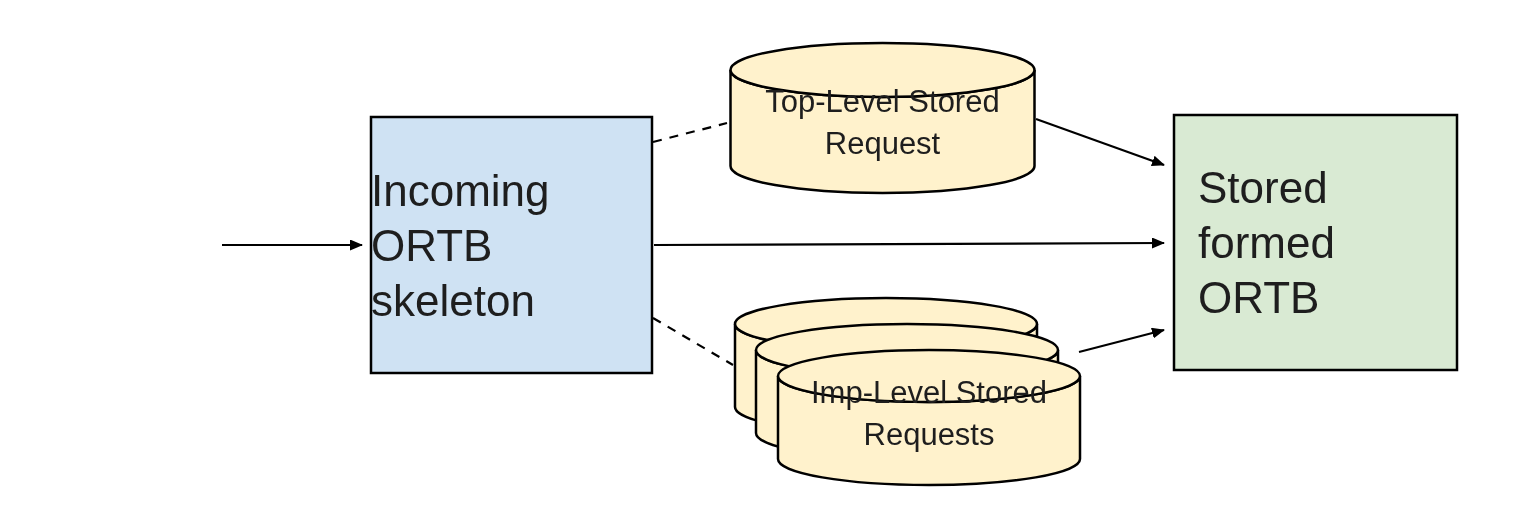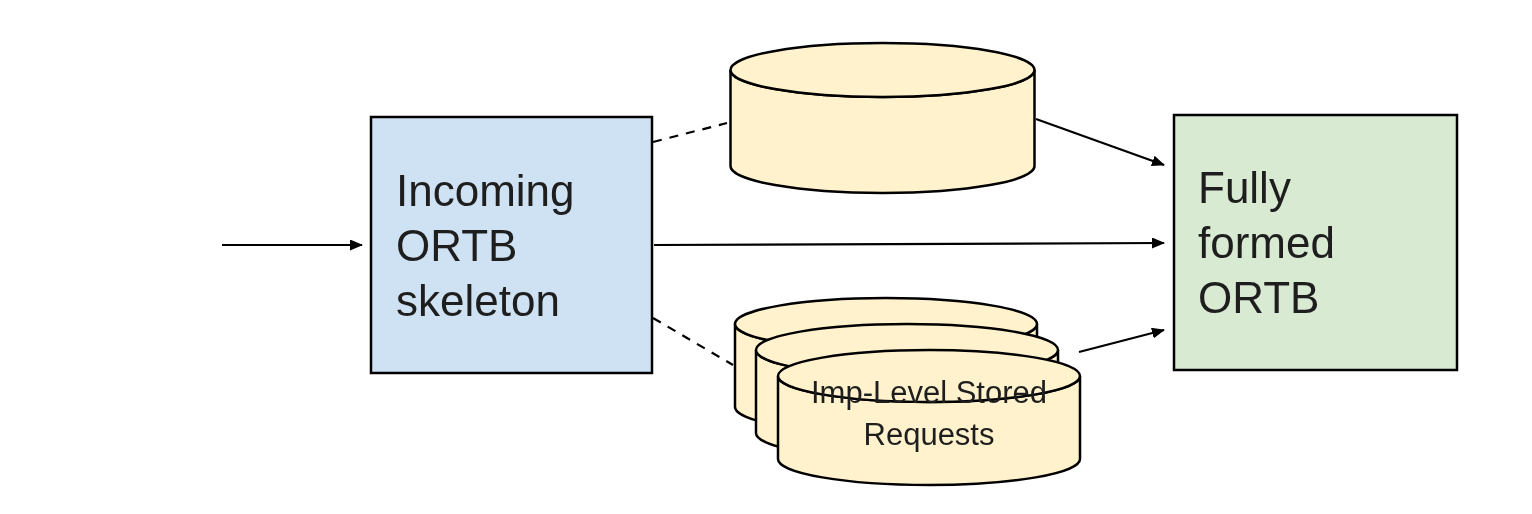--- a/index.html
+++ b/index.html
@@ -59,25 +59,27 @@
     <ellipse class="shape" cx="886" cy="324" rx="151" ry="26" fill="#fff2cc"></ellipse>
 
     <path class="shape" d="M 756,350 V 433 A 151,26 0 0 0 1058,433 V 350 A 151,26 0 0 1 756,350 Z" fill="#fff2cc"></path>
     <ellipse class="shape" cx="907" cy="350" rx="151" ry="26" fill="#fff2cc"></ellipse>
 
     <path class="shape" d="M 778,376 V 459 A 151,26 0 0 0 1080,459 V 376 A 151,26 0 0 1 778,376 Z" fill="#fff2cc"></path>
     <ellipse class="shape" cx="929" cy="376" rx="151" ry="26" fill="#fff2cc"></ellipse>
   </svg>
 
 
-  <div class="label biglabel boxlabel" style="left:371px; top:117px; width:246px; height:256px; padding-left:25px;">Incoming
+  <div class="label biglabel boxlabel" style="left:371px; top:117px; width:246px; height:256px; ">Incoming
 ORTB
 skeleton</div>
 
-  <div class="label biglabel boxlabel" style="left:1174px; top:115px; width:283px; height:255px; padding-left:24px;">Fully
+  <div class="label biglabel boxlabel" style="left:1174px; top:115px; width:283px; height:255px; padding-left:24px;">Stored
 formed
 ORTB</div>
 
+  <div class="label cyllabel" style="left:730px; top:81px; width:305px;">Top-Level Stored
+Request</div>
 
   <div class="label cyllabel" style="left:778px; top:372px; width:302px;">Imp-Level Stored
 Requests</div>
 
 </div>
 
 </body></html>

